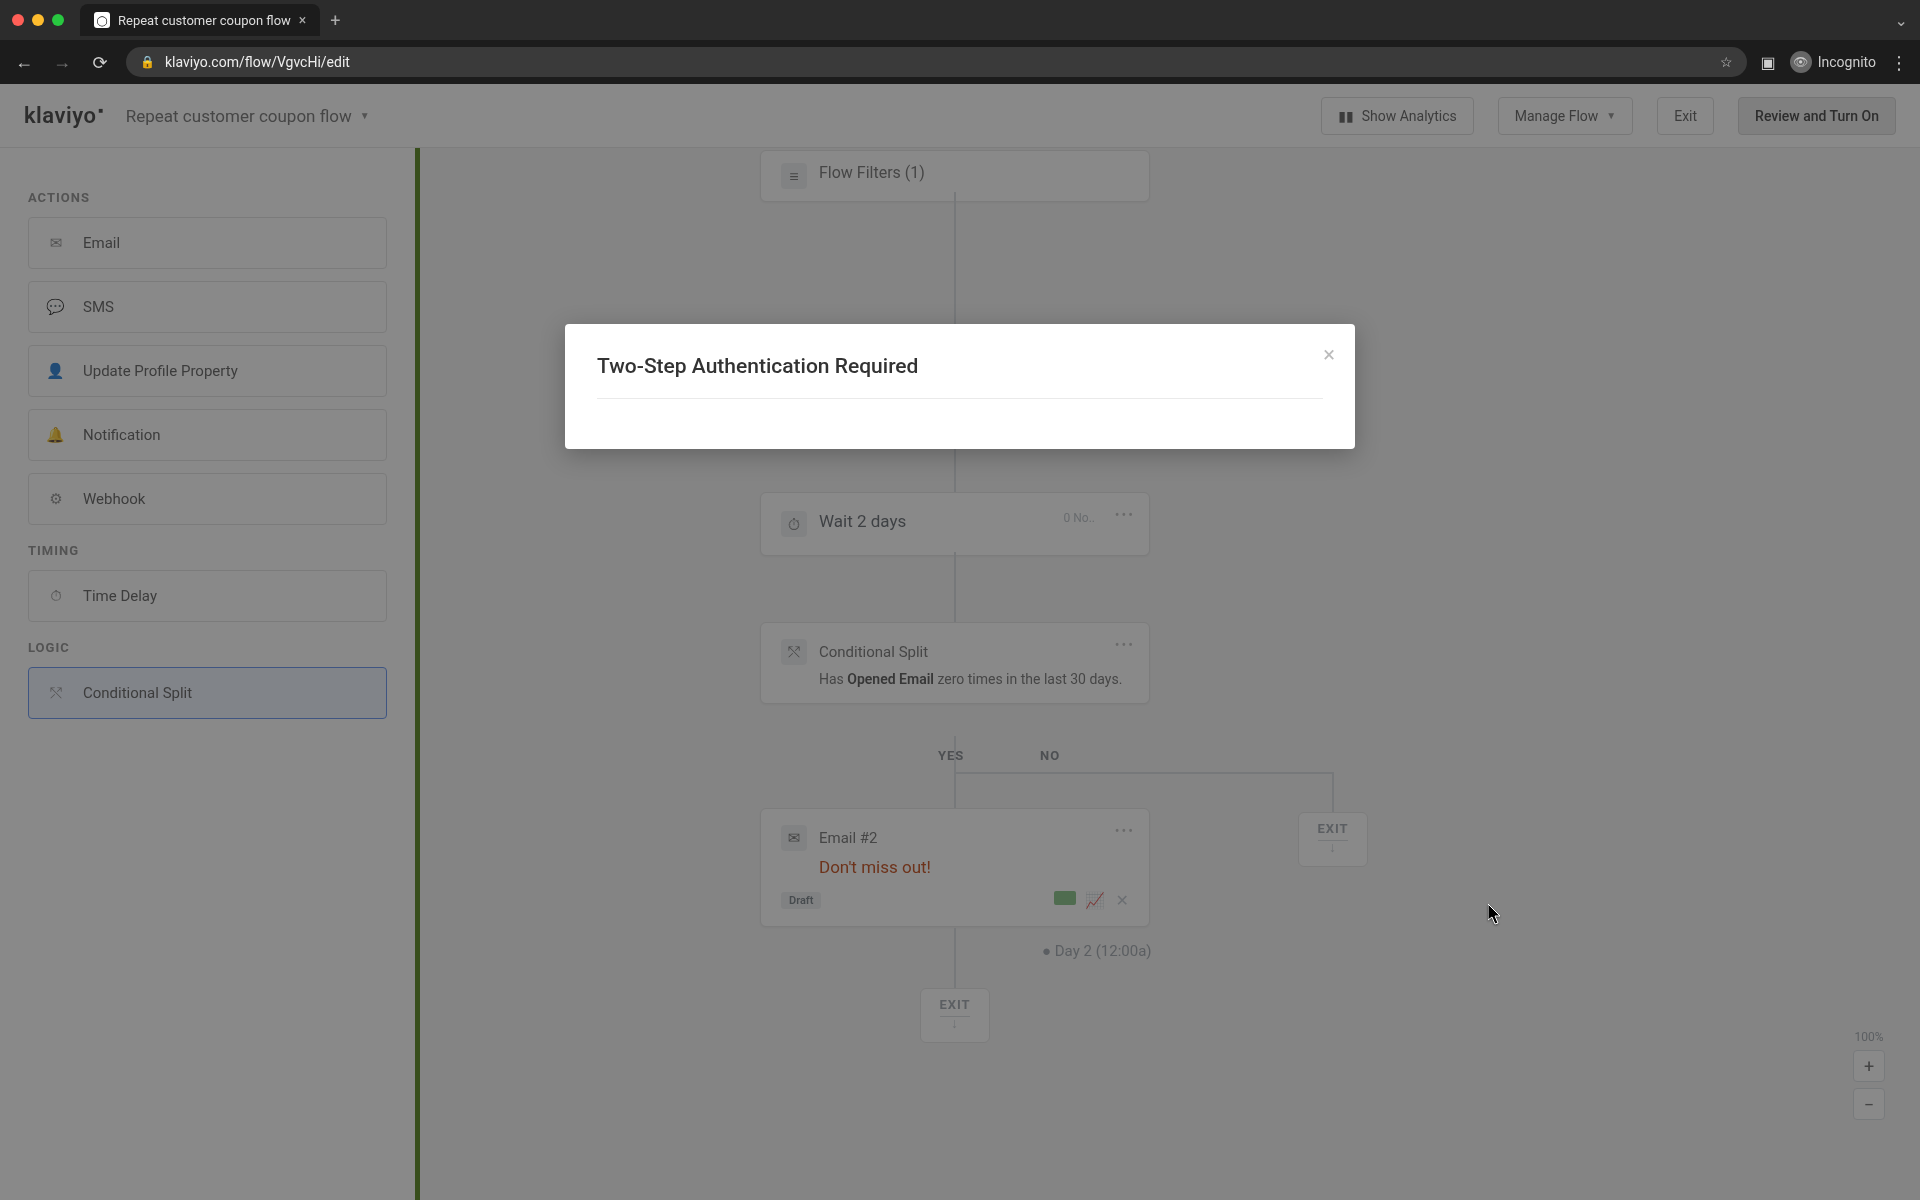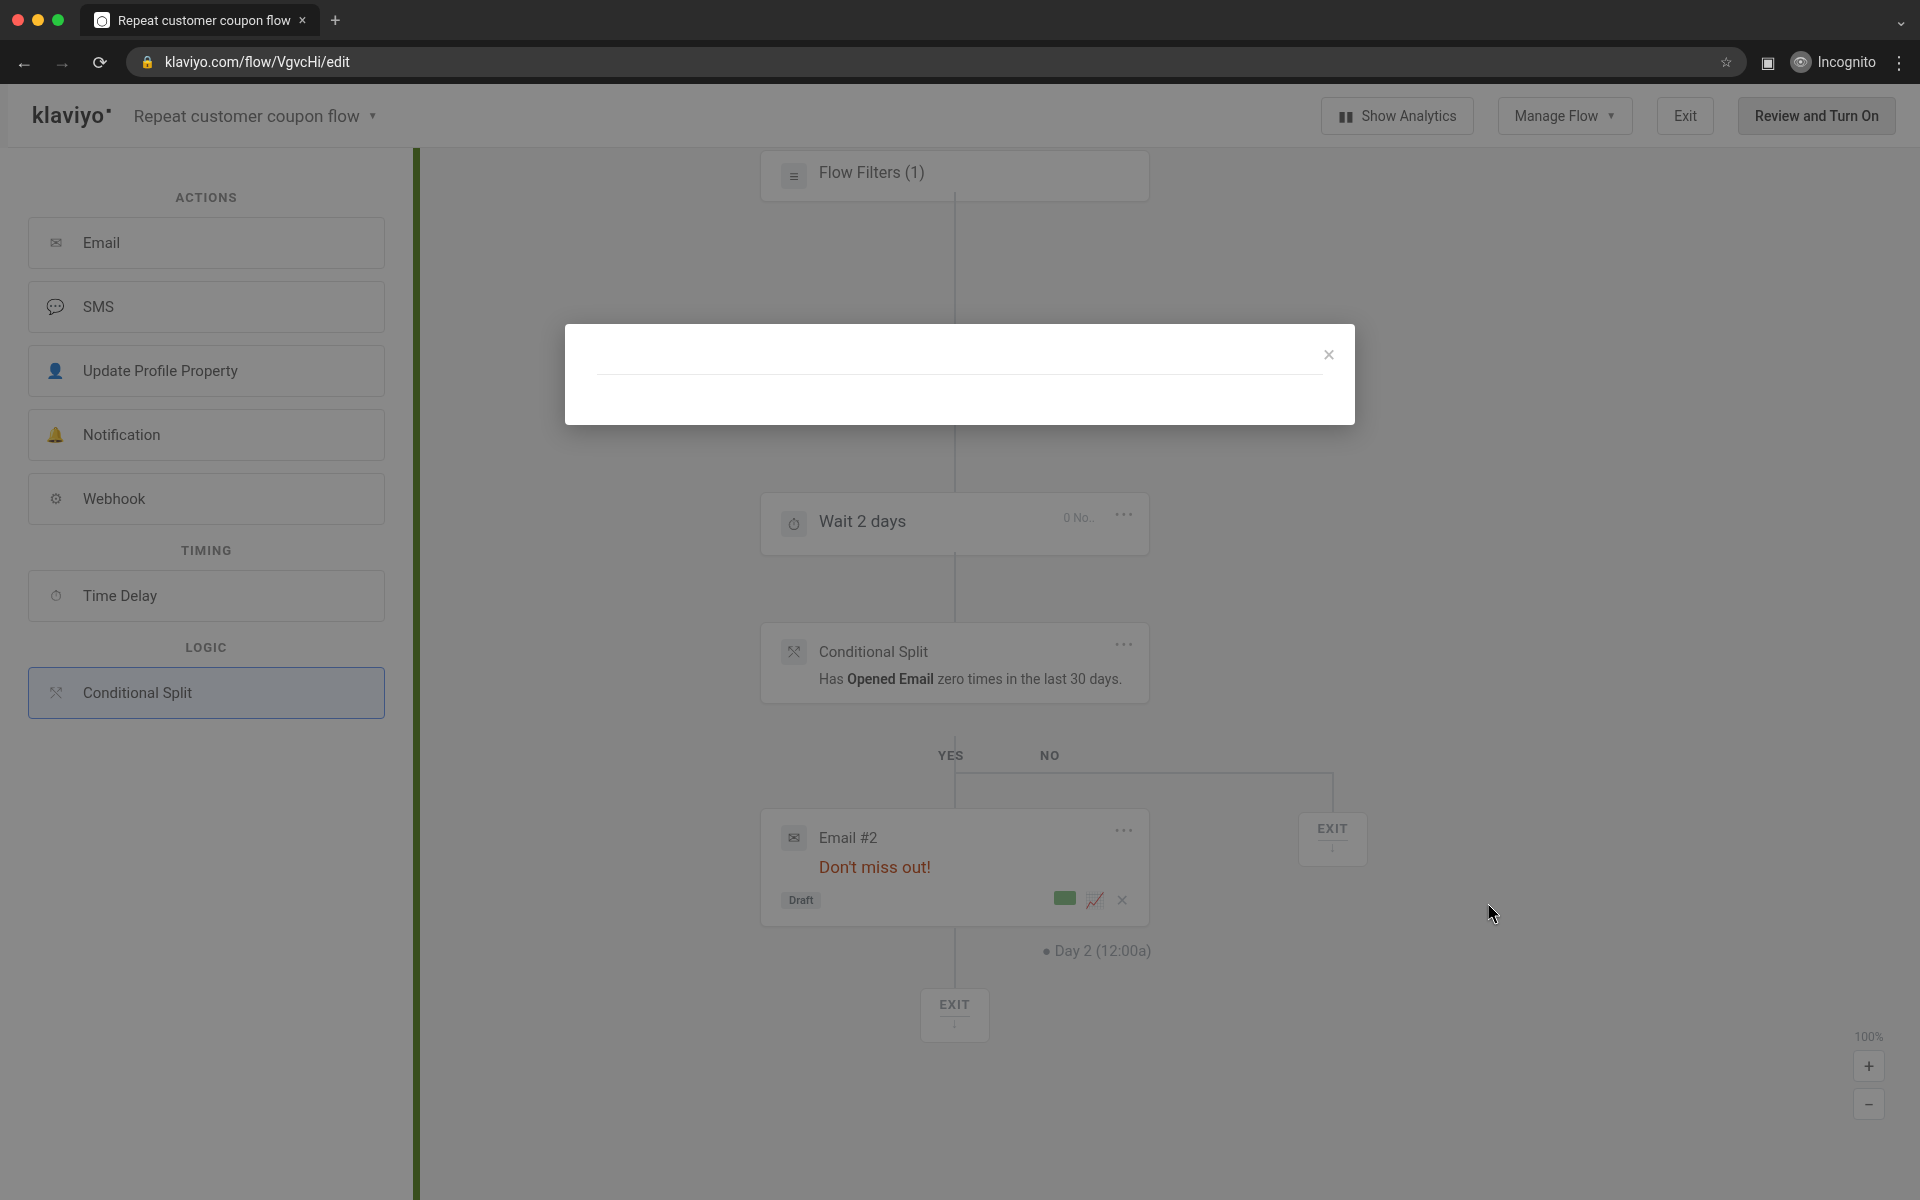--- a/index.html
+++ b/index.html
@@ -31,35 +31,35 @@
 .incog-avatar { width:22px; height:22px; border-radius:50%; background:#666; display:flex; align-items:center; justify-content:center; font-size:12px; }
 .dots-vert { font-size:18px; color:#ccc; }
 
 
 .app { position:relative; width:1920px; height:1116px; background:#f6f6f6; }
 
 
 .dim { position:absolute; inset:0; background:rgba(40,40,40,0.55); z-index:50; }
 
 
-.topbar { height:64px; background:#fff; border-bottom:1px solid #e5e5e5; display:flex; align-items:center; padding:0 24px; gap:24px;margin-left:8px; }
+.topbar { height:64px; background:#fff; border-bottom:1px solid #e5e5e5; display:flex; align-items:center; padding:0 24px; gap:24px; }
 .logo { font-weight:600; font-size:22px; letter-spacing:0.5px; color:#333; position:relative; }
 .logo::after { content:"■"; font-size:8px; position:relative; top:-10px; left:2px; color:#333; }
 .flow-name { color:#6a6a6a; font-size:17px; display:flex; align-items:center; gap:8px; }
 .flow-caret { font-size:10px; color:#888; }
 .topbar-spacer { flex:1; }
 .tb-btn { border:1px solid #d8d8d8; background:#fff; color:#555; padding:10px 16px; border-radius:4px; font-size:14px; display:flex; align-items:center; gap:8px; }
 .tb-btn.primary { background:#e8e8e8; border-color:#d0d0d0; color:#333; font-weight:500; }
 .tb-icon { display:inline-block; }
 
 
 .body { display:flex; height:calc(100% - 64px); }
 
 
-.sidebar { width:420px; background:#fff; border-right:7px solid #4d7c0f; padding:24px 28px;text-align:center; }
+.sidebar { width:420px; background:#fff; border-right:5px solid #4d7c0f; padding:24px 28px; }
 .sb-heading { font-size:13px; font-weight:700; letter-spacing:1px; color:#888; margin:18px 0 12px; }
 .sb-item { border:1px solid #e0e0e0; border-radius:4px; padding:14px 16px; display:flex; align-items:center; gap:16px; margin-bottom:12px; color:#555; font-size:15px; background:#fff; }
 .sb-item.active { border:1.5px solid #5b8def; background:#eef3ff; }
 .sb-icon { width:22px; height:22px; color:#888; display:flex; align-items:center; justify-content:center; }
 
 
 .canvas { flex:1; position:relative; background:#f3f3f3; overflow:hidden; }
 
 .node { position:absolute; background:#fff; border:1px solid #e2e2e2; border-radius:6px; box-shadow:0 1px 2px rgba(0,0,0,0.05); padding:16px 20px; width:390px; }
 .node .node-icon { width:26px; height:26px; border-radius:4px; background:#eef0f2; color:#6a6a6a; display:flex; align-items:center; justify-content:center; margin-right:12px; float:left; }
@@ -274,20 +274,21 @@
         <div class="zoom-btn">−</div>
       </div>
 
     </div>
   </div>
 
   <div class="dim"></div>
 
   <div class="modal">
     <span class="modal-close">×</span>
+    <h2>Two-Step Authentication Required</h2>
     <hr>
   </div>
 
   <div class="cursor" style="left:1488px; top:820px;">
     <svg width="16" height="22" viewBox="0 0 16 22">
         <path d="M0 0 L0 16 L4 13 L7 20 L10 19 L7 12 L12 12 Z" fill="#000" stroke="#fff" stroke-width="1"></path>
       </svg>
   </div>
 
 </div>

